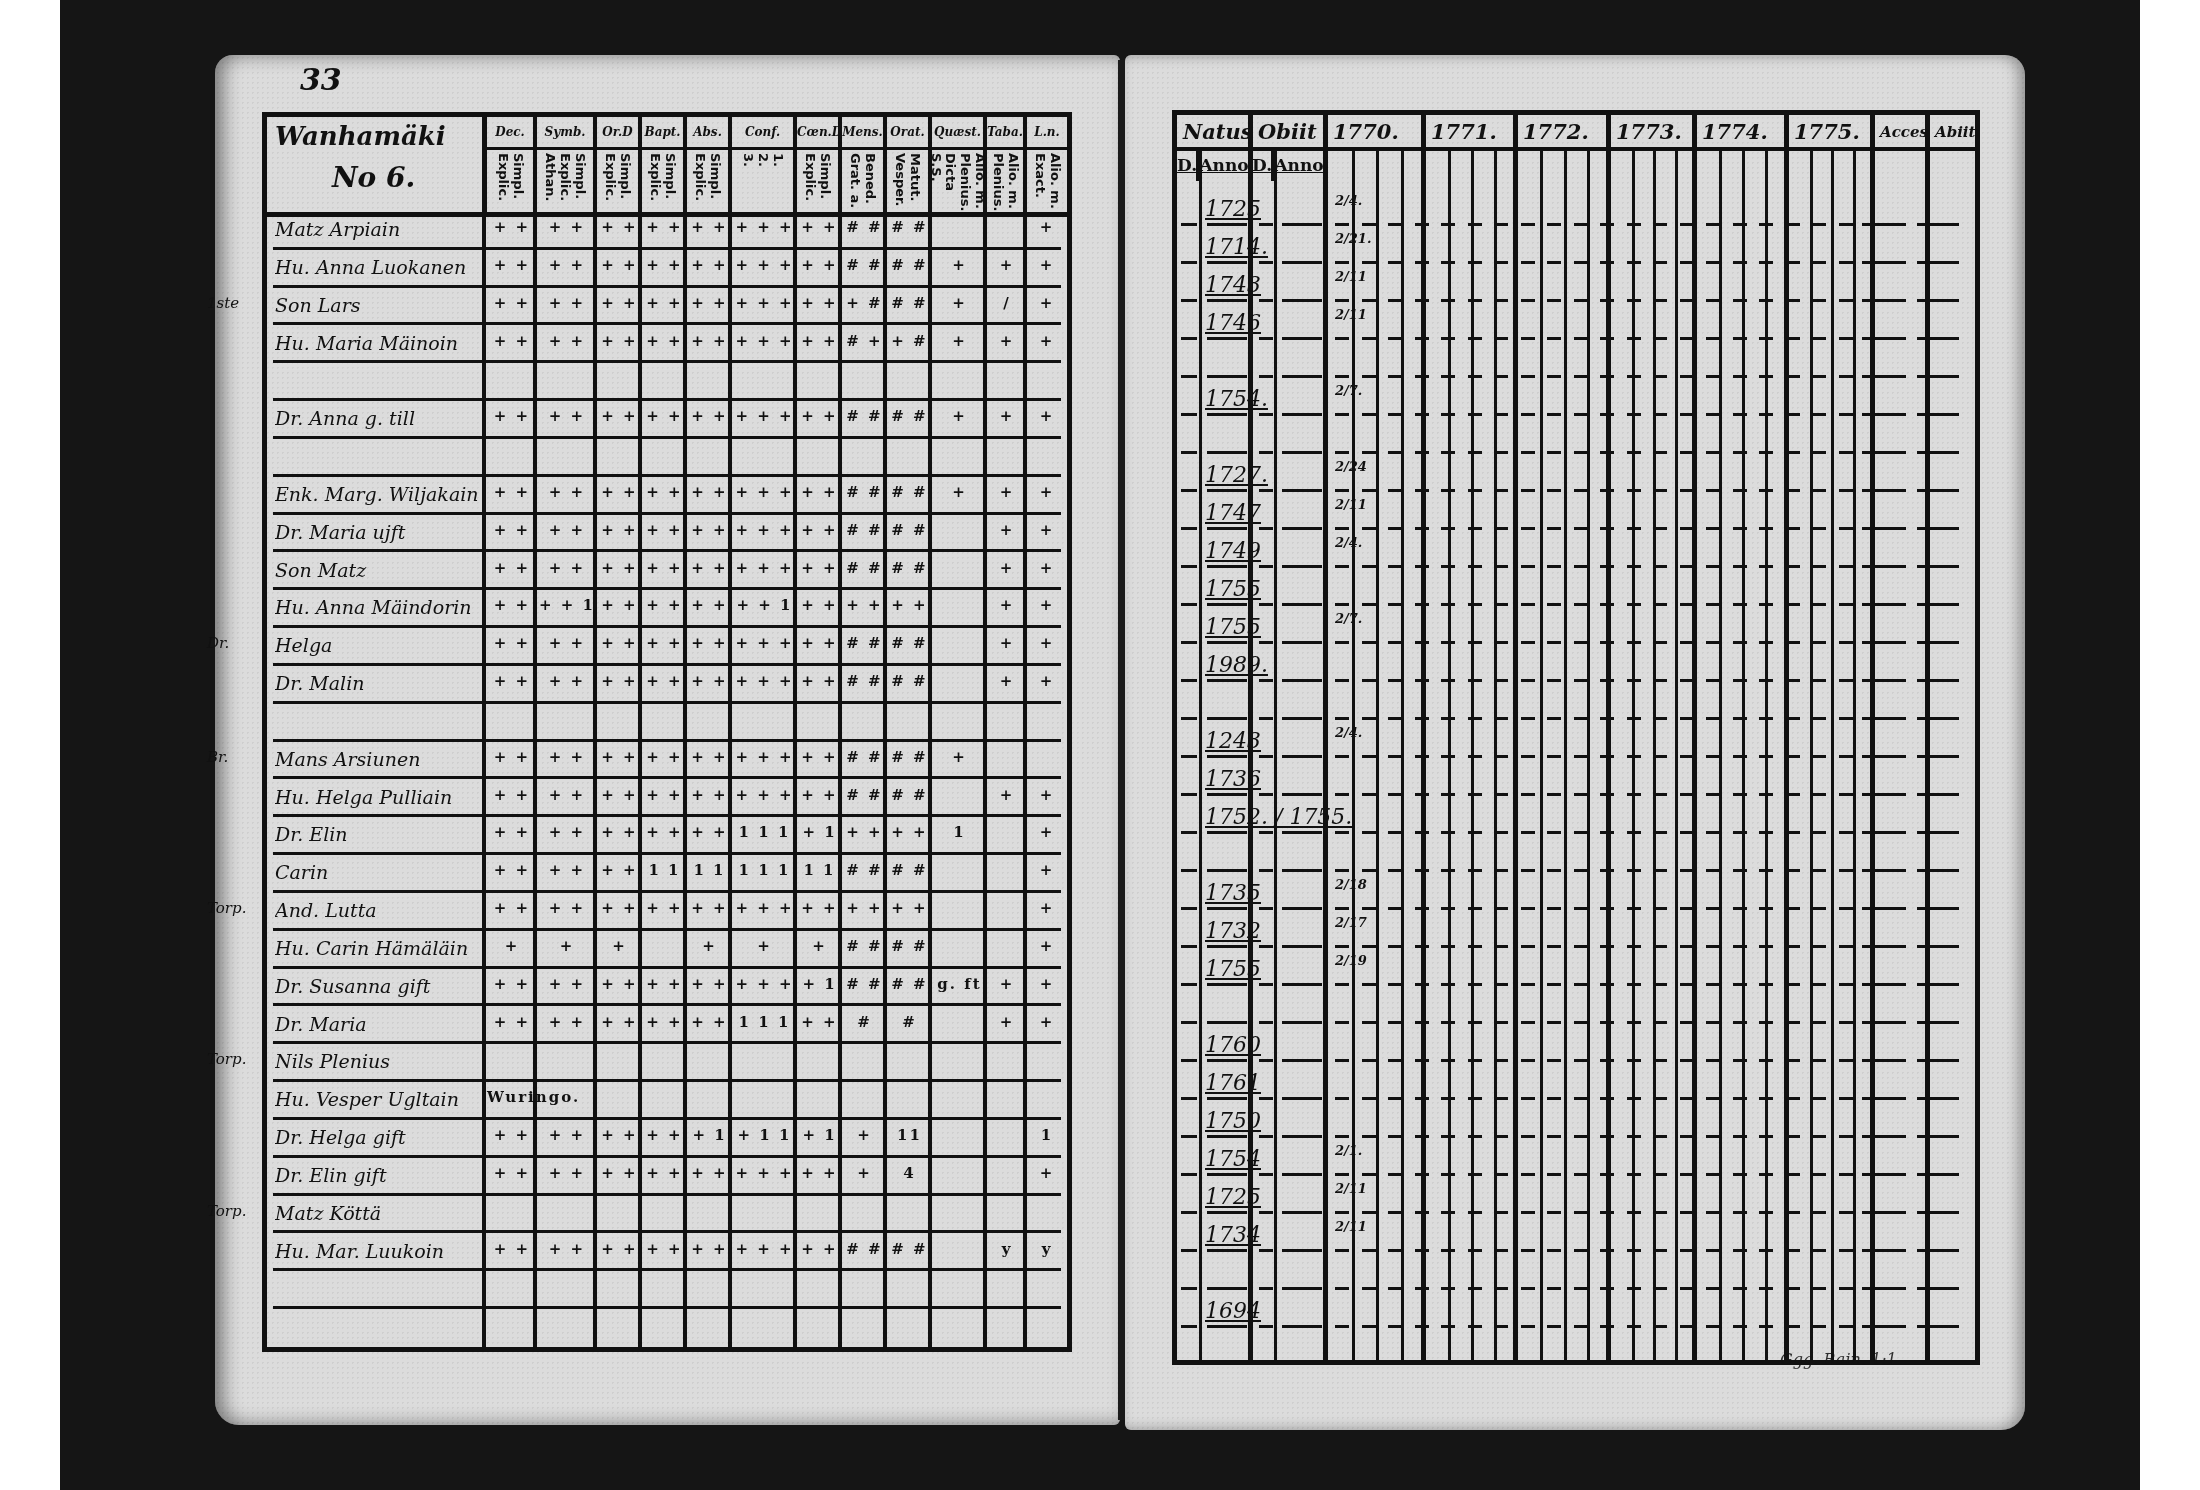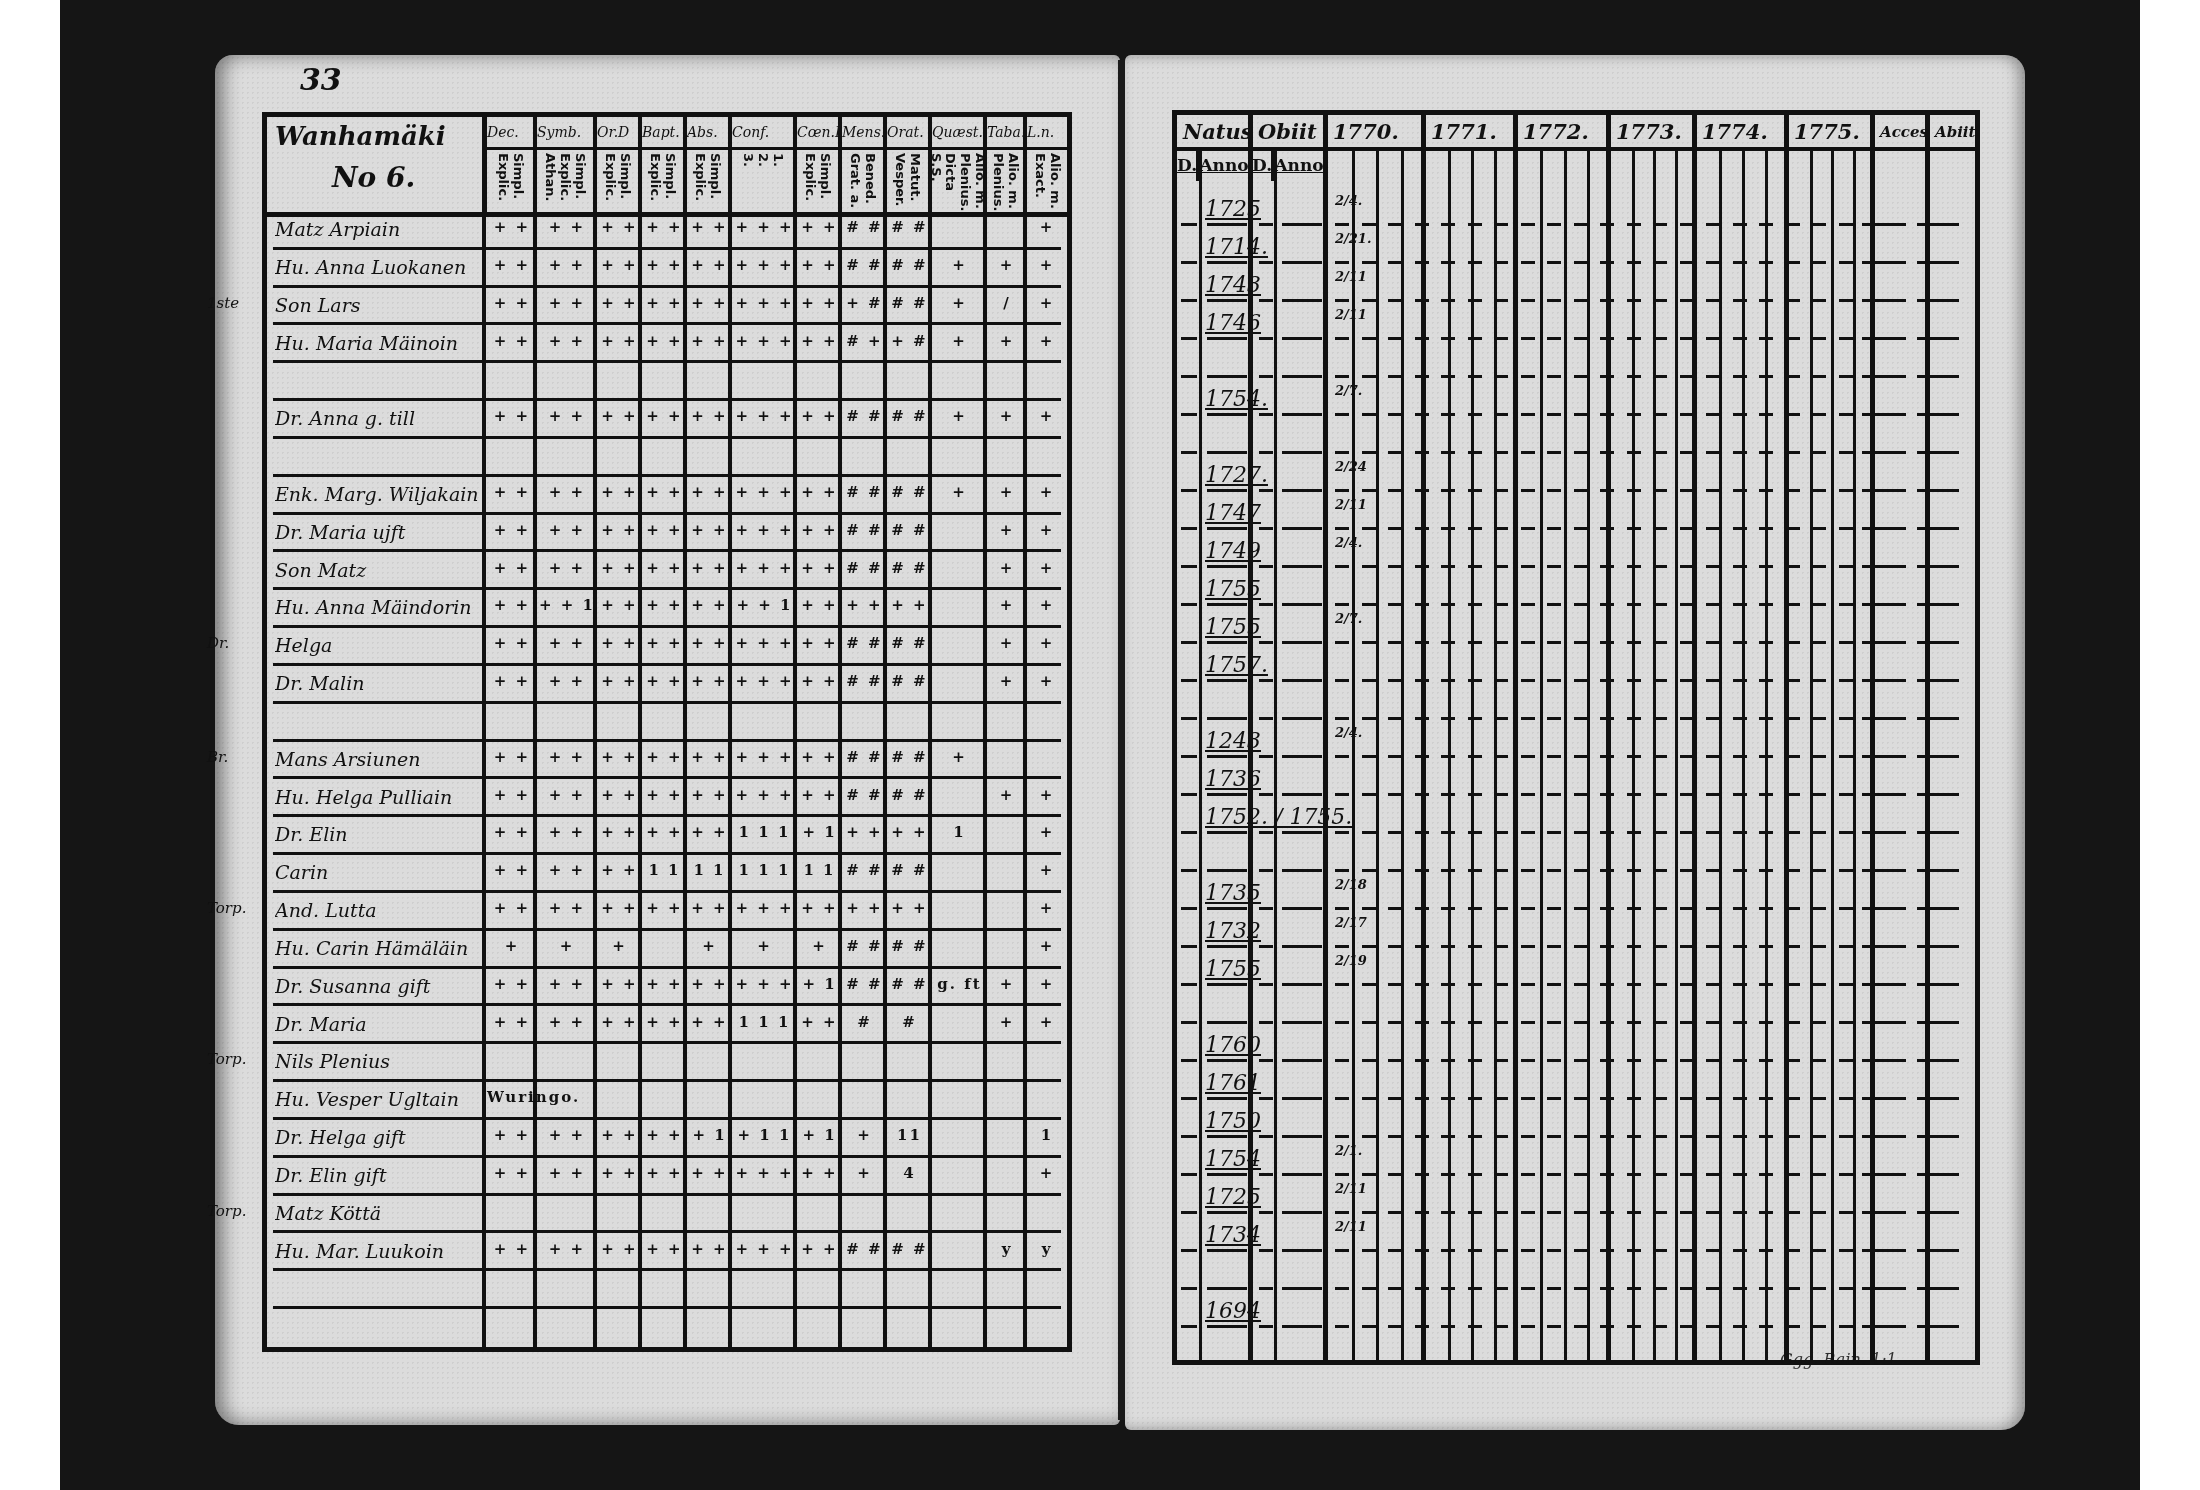--- a/index.html
+++ b/index.html
@@ -21,22 +21,22 @@
   
   .ltable{position:absolute;left:262px;top:112px;width:810px;height:1240px;
           border:5px solid #111;box-sizing:border-box;}
   .lhead{position:absolute;left:0;top:0;height:100px;width:100%;border-bottom:5px solid #111;box-sizing:border-box;}
   .namecol-head{position:absolute;left:0;top:0;width:220px;height:95px;border-right:5px solid #111;box-sizing:border-box;}
   .village{position:absolute;left:8px;top:4px;font-size:26px;font-style:italic;font-weight:bold;}
   .village-no{position:absolute;left:65px;top:44px;font-size:28px;font-style:italic;font-weight:bold;}
   .cols{position:absolute;left:220px;top:0;right:0;height:95px;display:flex;}
   .col{border-right:4px solid #111;box-sizing:border-box;position:relative;}
   .col:last-child{border-right:none;}
-  .col .ttl{height:30px;border-bottom:3px solid #111;font-size:14px;font-weight:normal;font-style:italic;
-            line-height:30px;white-space:nowrap;overflow:hidden;}
+  .col .ttl{height:30px;border-bottom:3px solid #111;font-size:12px;font-weight:bold;font-style:italic;
+            text-align:center;line-height:30px;white-space:nowrap;overflow:hidden;}
   .col .sub{height:62px;display:flex;justify-content:center;align-items:flex-start;gap:1px;padding-top:3px;}
   .col .sub span{writing-mode:vertical-rl;font-family:"DejaVu Sans",sans-serif;font-size:13px;font-weight:bold;line-height:14px;}
 
   .lbody{position:absolute;left:0;top:95px;right:0;bottom:0;}
   .lrow{position:absolute;left:0;right:0;height:38px;}
   .lrow .nm{position:absolute;left:8px;top:6px;width:210px;font-size:19px;font-style:italic;white-space:nowrap;overflow:hidden;}
   .lrow .rule{position:absolute;left:6px;right:6px;bottom:0;height:0;border-bottom:3px solid #111;}
   .lrow .marg{position:absolute;left:-60px;top:6px;font-size:15px;font-style:italic;}
   .lrow .marks{position:absolute;left:220px;right:0;top:6px;display:flex;}
   .lrow .marks span{box-sizing:border-box;font-size:15px;font-weight:bold;text-align:center;letter-spacing:2px;}
@@ -1181,21 +1181,21 @@
       <div class="dash" style="left: 661.5px; width: 14px;"></div>
       <div class="dash" style="left: 688px; width: 14px;"></div>
       <div class="dash" style="left: 714.5px; width: 14px;"></div>
       <div class="dash" style="left: 741px; width: 14px;"></div>
       <div class="dash" style="left: 767.5px; width: 14px;"></div>
       <div class="dash" style="left: 685px; width: 40px;"></div>
       <div class="dash" style="left: 740px; width: 40px;"></div>
       <div class="frac" style="left: 158px;">2/7.</div>
     </div>
     <div class="rrow" style="top: 531px; height: 38px;">
-      <div class="yr">1757.</div>
+      <div class="yr">1989.</div>
       <div class="dash" style="left: 4px; width: 16px;"></div>
       <div class="dash" style="left: 30px; width: 40px;"></div>
       <div class="dash" style="left: 82px; width: 14px;"></div>
       <div class="dash" style="left: 105px; width: 40px;"></div>
       <div class="dash" style="left: 158px; width: 14px;"></div>
       <div class="dash" style="left: 184.5px; width: 14px;"></div>
       <div class="dash" style="left: 211px; width: 14px;"></div>
       <div class="dash" style="left: 237.5px; width: 14px;"></div>
       <div class="dash" style="left: 264px; width: 14px;"></div>
       <div class="dash" style="left: 290.5px; width: 14px;"></div>

